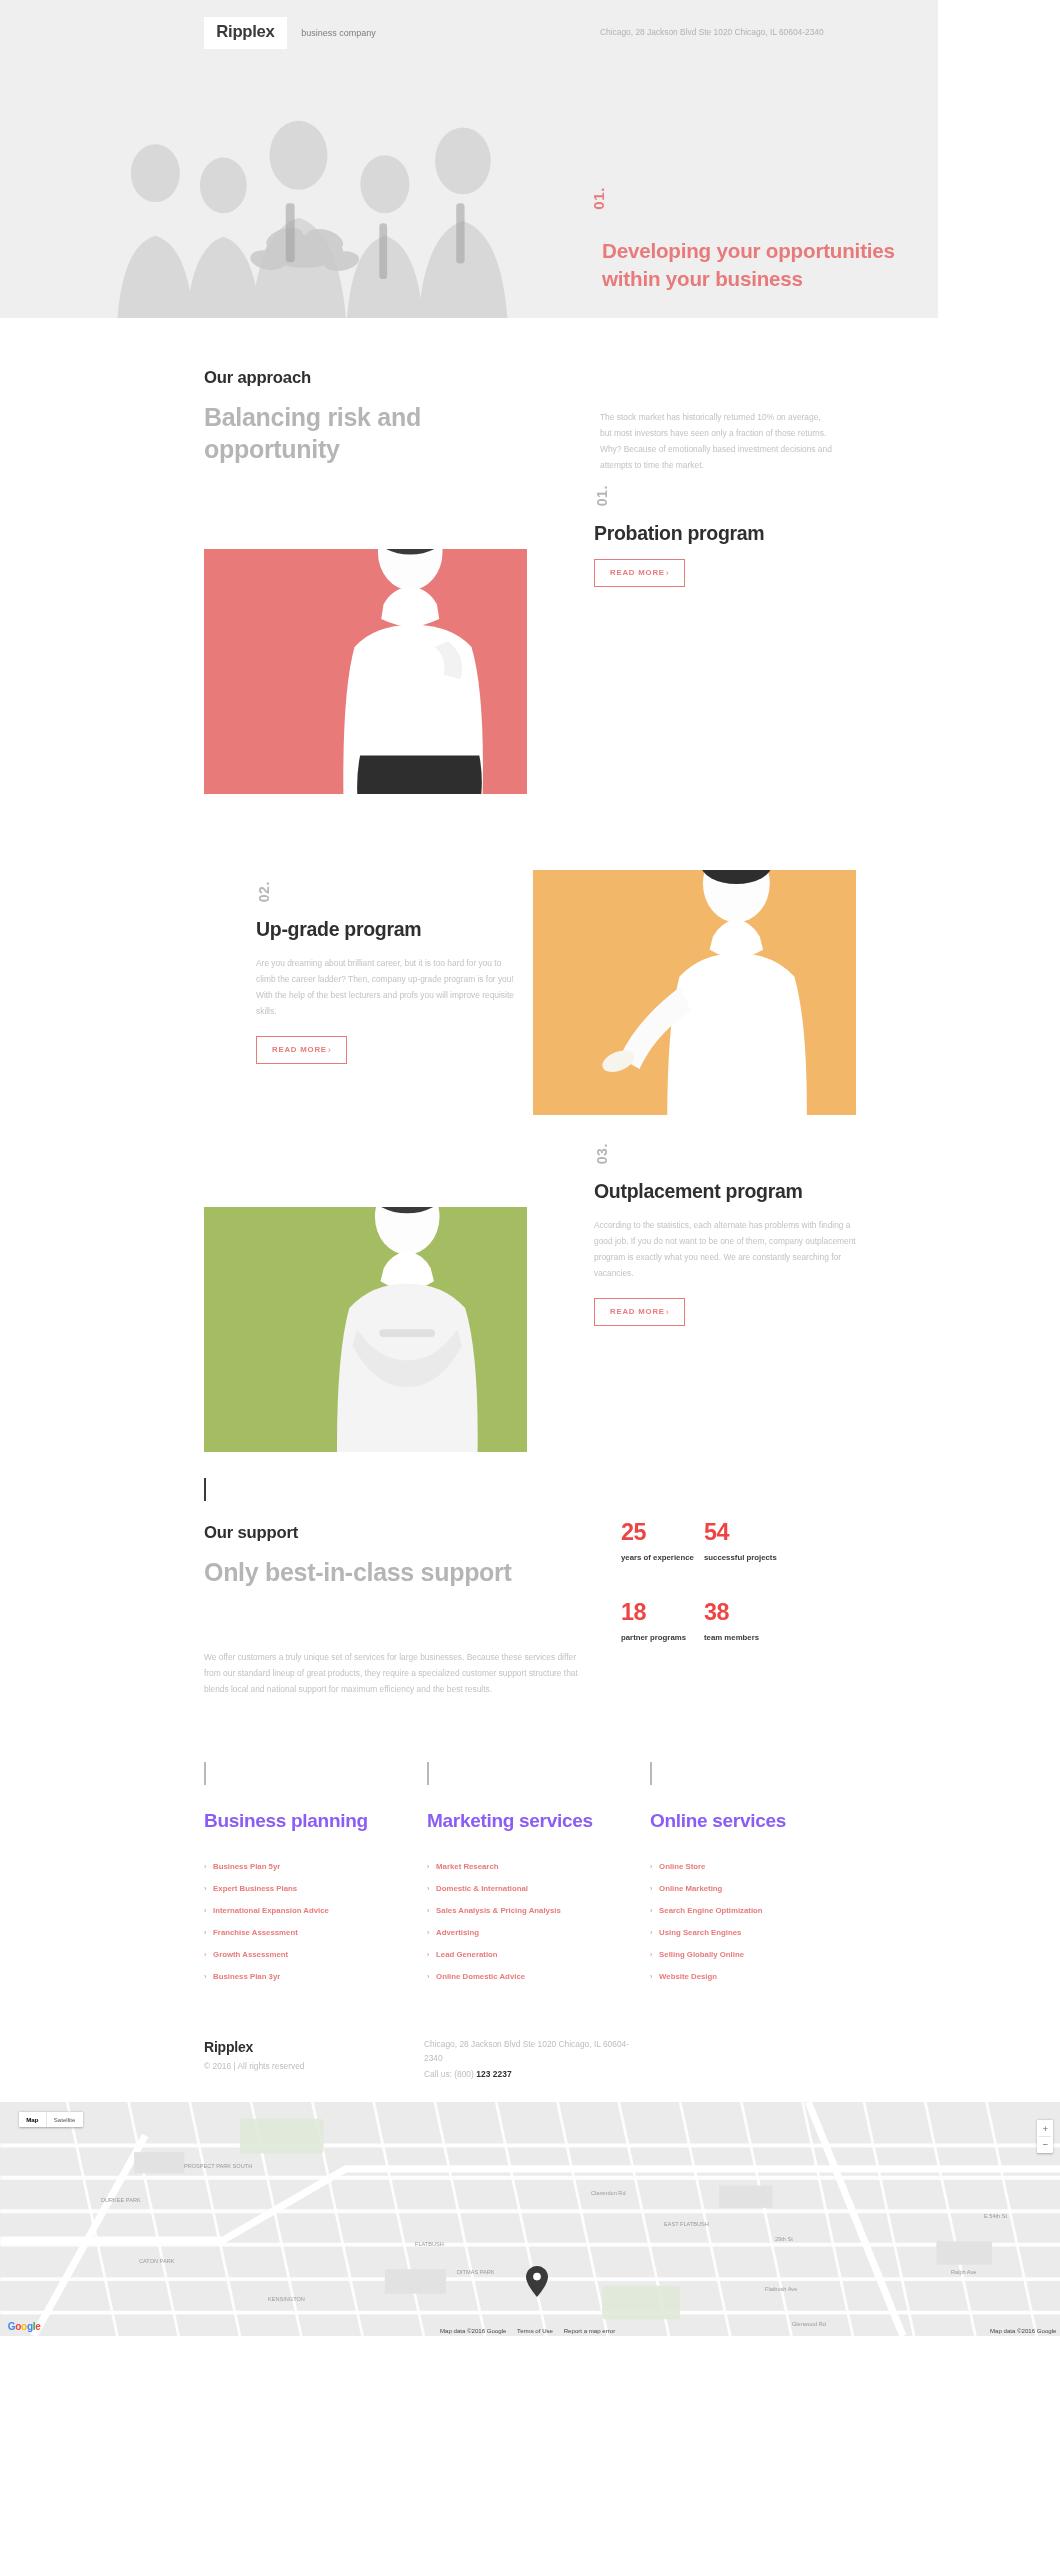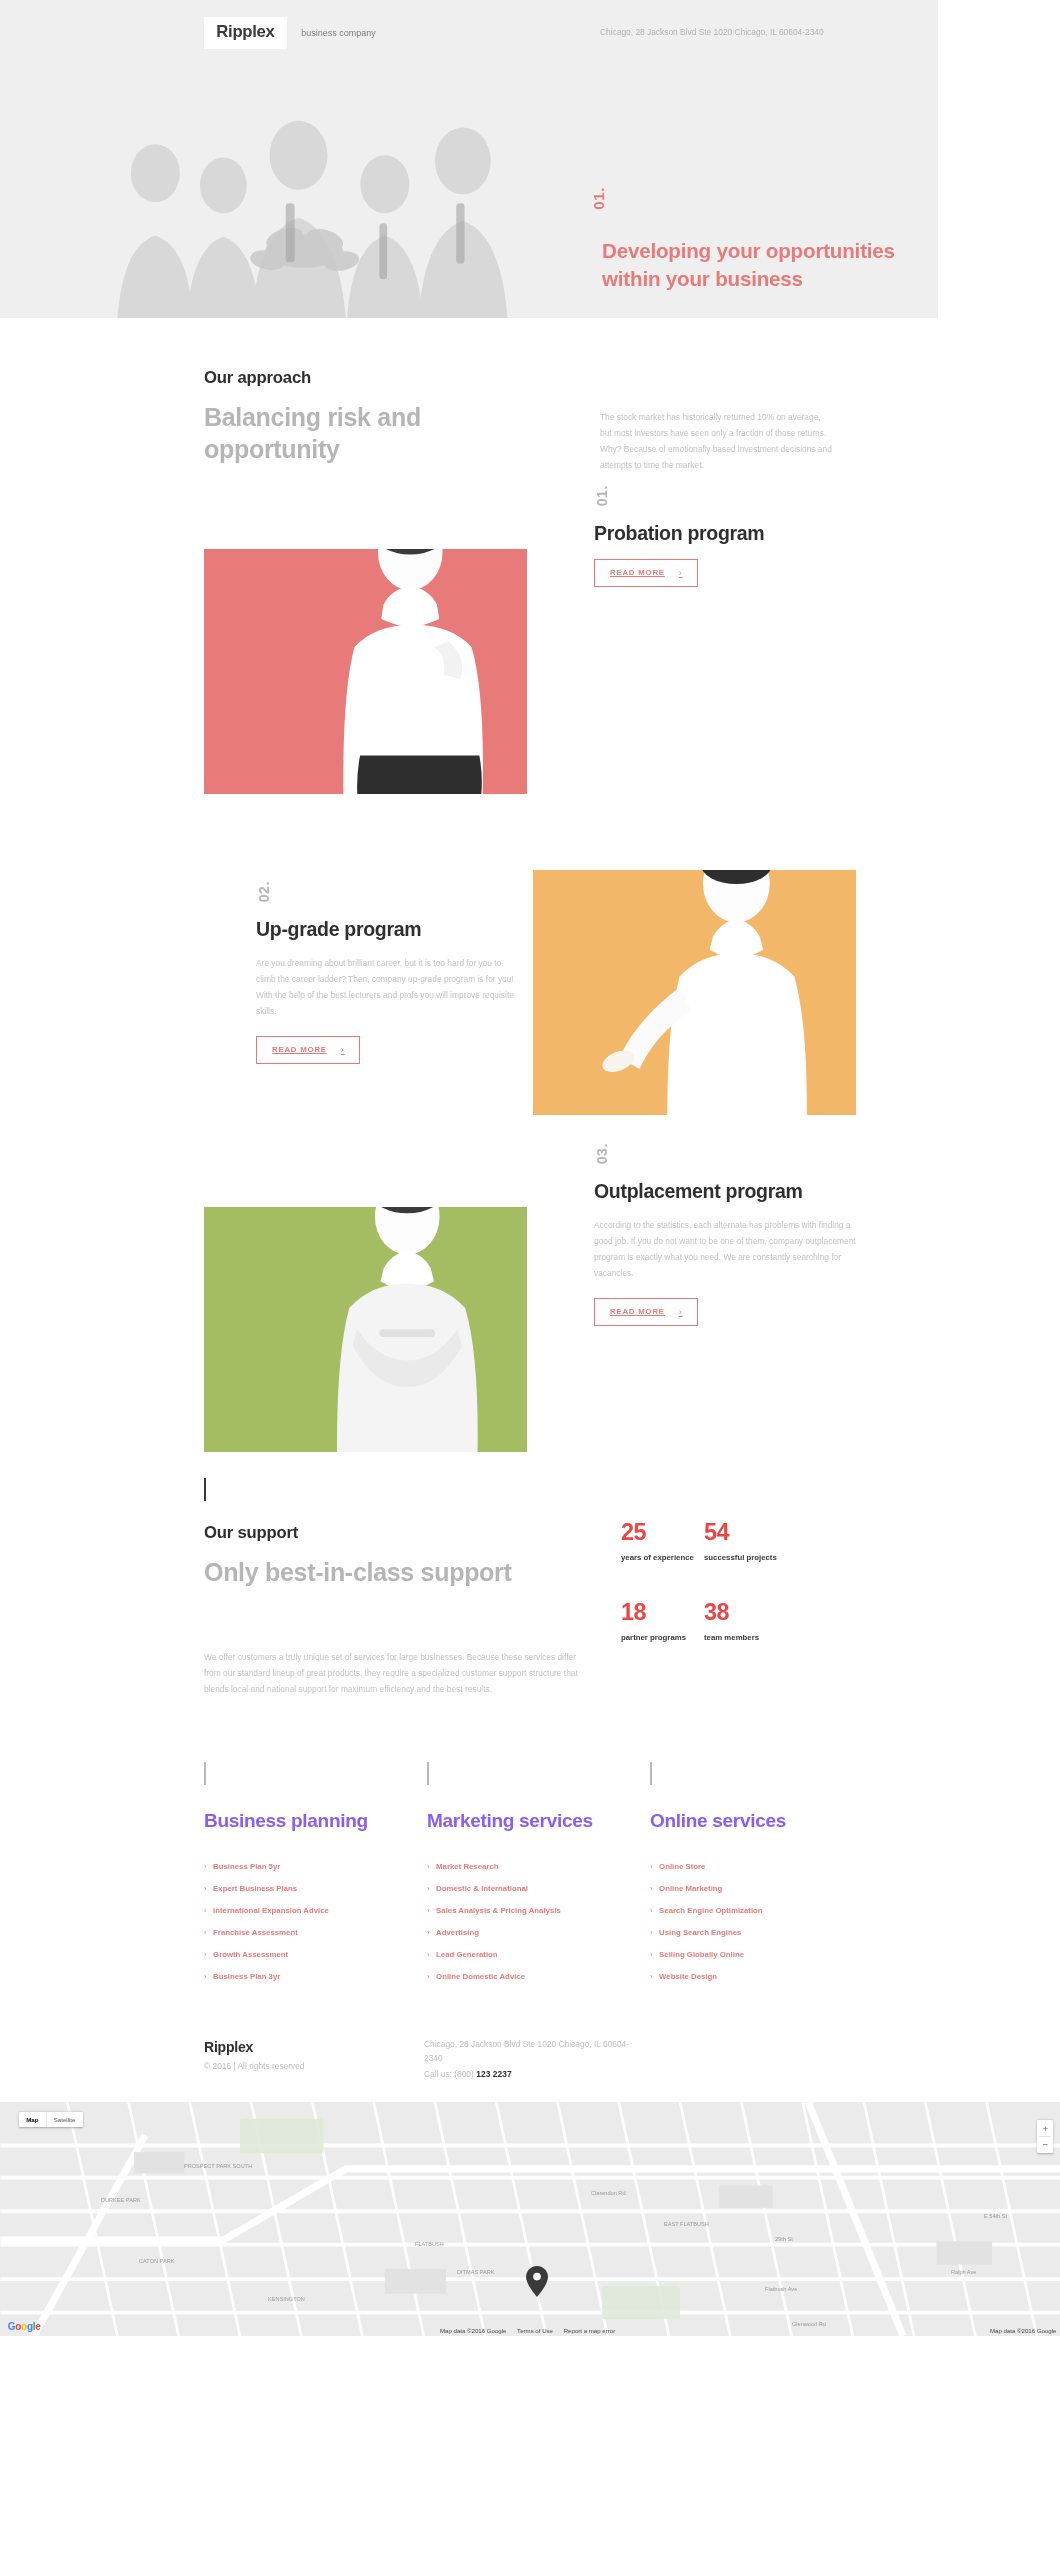--- a/index.html
+++ b/index.html
@@ -75,31 +75,30 @@
     width: 301px;
     font-size: 20.6px; font-weight: bold;
     line-height: 1.35;
     color: #e87a7a;
     letter-spacing: -0.2px;
     margin-left: 8px;
   }
   .btn-outline {
     display: inline-flex;
     align-items: center;
-    gap: 14px;
+    gap: 1px;
     border: 1.1px solid #e87a7a;
     color: #e87a7a;
     background: transparent;
     font-size: 7.8px; font-weight: bold;
     letter-spacing: 0.8px;
     padding: 8.4px 14.5px 8.4px 15px;
     cursor: pointer;
     line-height: 1;
     font-family: "Liberation Sans", sans-serif;
-    text-decoration: underline;
   }
   .btn-outline .chev { font-size: 9px; font-weight: normal; }
 
   
   .section { position: relative; background: #fff; }
   .tick {
     width: 1.7px; height: 23.4px;
     background: #3a3a3a;
   }
   .tick.grey { background: #b8b8b8; }

